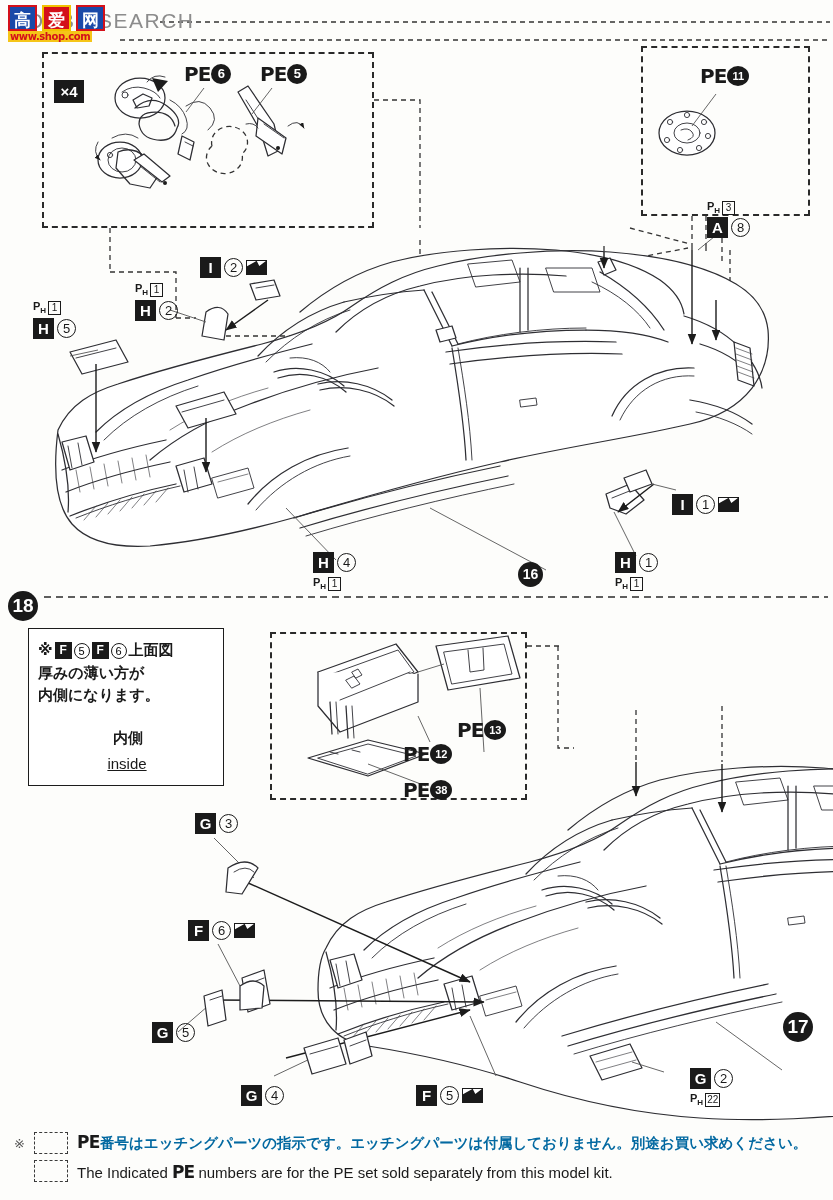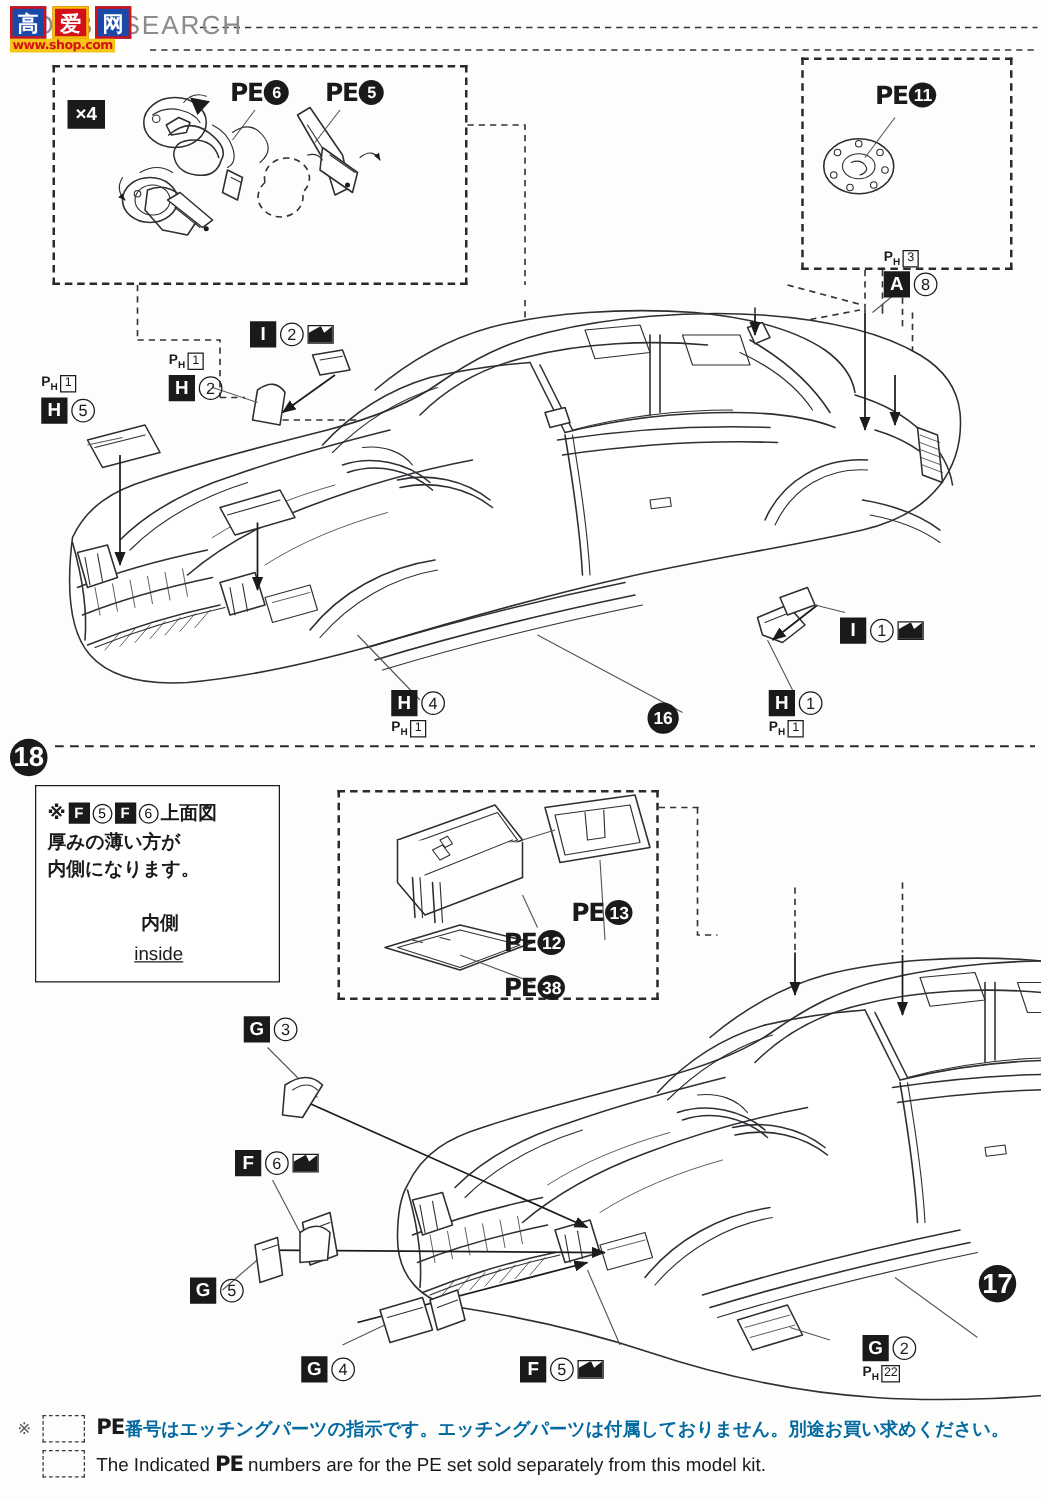--- a/index.html
+++ b/index.html
@@ -174,30 +174,30 @@
     color: #ffffff;
     font-size: 13px;
     line-height: 20px;
     text-align: center;
     font-family: "Liberation Sans", sans-serif;
     font-weight: bold;
     box-sizing: border-box;
   }
   .pe-circle.wide {
     width: 22px;
-    font-size: 14px;
+    font-size: 11px;
   }
   
   .stepmark {
     position: absolute;
     width: 30px; height: 30px;
     border-radius: 50%;
     background: #1a1a1a;
     color: #ffffff;
-    font-size: 22px;
+    font-size: 19px;
     font-weight: bold;
     line-height: 30px;
     text-align: center;
     font-family: "Liberation Sans", sans-serif;
     z-index: 26;
   }
   .stepmark.small {
     width: 25px; height: 25px;
     font-size: 14px;
     line-height: 25px;

